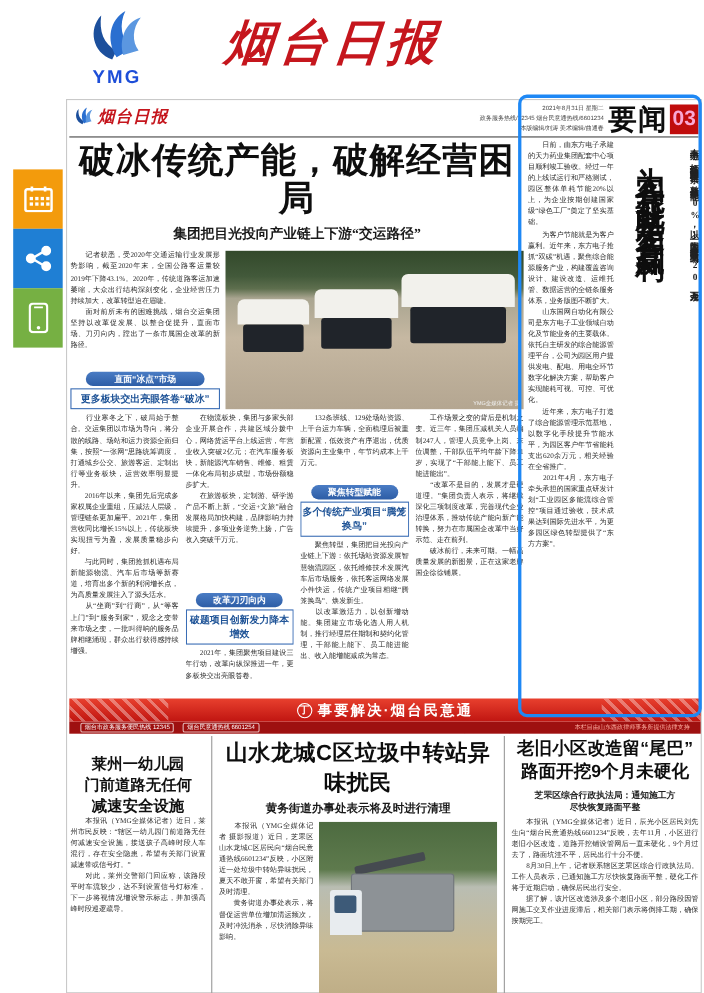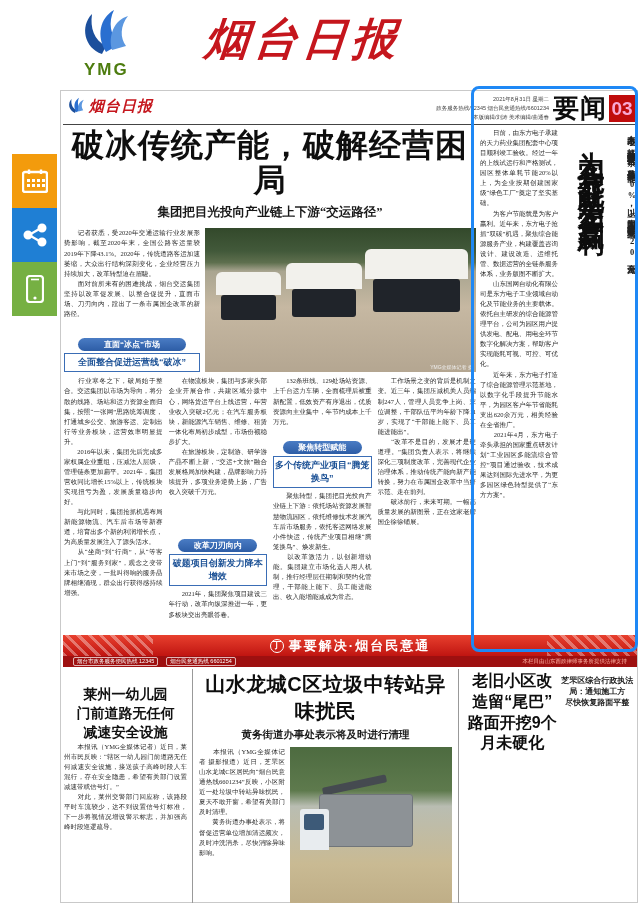--- a/index.html
+++ b/index.html
@@ -3,21 +3,21 @@
 <meta charset="utf-8">
 <style>
   * { margin:0; padding:0; box-sizing:border-box; }
   html,body { width:640px; height:903px; background:#fff; overflow:hidden;
     font-family:"Liberation Sans", sans-serif; }
 
   
   .site-header { position:absolute; left:0; top:0; width:640px; height:90px; background:#fff; }
   .logo-mark { position:absolute; left:76px; top:6px; }
   .logo-ymg { position:absolute; left:84px; top:60px; font-size:17px; font-weight:bold;
-    color:#4d7c0f; letter-spacing:2px;text-align:right; }
+    color:#1d4ed8; letter-spacing:2px;text-align:right; }
   .masthead-cal { position:absolute; left:205px; top:10px; font-family:"DejaVu Serif", serif;
     font-style:italic; font-weight:bold; font-size:44px; color:#c5161d; letter-spacing:5px;
     transform:skewX(-5deg); }
 
   
   .sidebar { position:absolute; left:12px; top:100px; width:45px; }
   .side-btn { width:45px; height:54px; display:flex; align-items:center; justify-content:center;
     cursor:pointer; }
   .side-btn svg { display:block; }
 
@@ -108,21 +108,21 @@
   .photo2 { flex:1; position:relative; overflow:hidden;
     background:linear-gradient(180deg,#4d6b40 0%,#5e7a4d 28%,#b9bdb2 38%,#c9ba93 75%,#bfae87 100%); }
   .truck-box { position:absolute; left:18%; top:30%; width:58%; height:34%; background:#8d9296;
     border-radius:3px; border:1px solid #70757a; }
   .truck-cab { position:absolute; left:6%; top:40%; width:18%; height:26%; background:#e8ecef;
     border-radius:3px 3px 0 0; }
   .truck-cab::after { content:""; position:absolute; left:15%; top:12%; width:70%; height:38%;
     background:#3d5a78; border-radius:2px; }
   .truck-arm { position:absolute; left:20%; top:22%; width:40%; height:5%; background:#454a50;
     transform:rotate(-12deg); border-radius:2px; }
-  .b-right { flex:1; padding:2px 2px 0 6px; display:flex; flex-direction:row; }
+  .b-right { flex:1; padding:2px 2px 0 6px; display:flex; flex-direction:column; }
   .b-right h3 { font-size:16px; font-weight:900; color:#0d0d0d; text-align:center; line-height:1.3; }
   .b-right h4 { font-size:8px; font-weight:bold; text-align:center; margin:4px 0 4px; color:#222;
     white-space:pre-line; font-family:"Liberation Serif", serif; }
   .b-right .news-txt { flex:1; }
 </style>
 </head>
 <body>
 
 <div class="site-header">
   <span class="logo-mark">
@@ -210,21 +210,21 @@
 
   <div class="main-art">
     <div class="main-h1">破冰传统产能，破解经营困局</div>
     <div class="main-h2">集团把目光投向产业链上下游“交运路径”</div>
     <div class="rowA">
       <div class="colA">
         <div class="news-txt">　　记者获悉，受2020年交通运输行业发展形势影响，截至2020年末，全国公路客运量较2019年下降43.1%。2020年，传统道路客运加速萎缩，大众出行结构深刻变化，企业经营压力持续加大，改革转型迫在眉睫。
 　　面对前所未有的困难挑战，烟台交运集团坚持以改革促发展、以整合促提升，直面市场、刀刃向内，蹚出了一条市属国企改革的新路径。</div>
         <div class="subhead">
           <div class="pill">直面“冰点”市场</div>
-          <div class="shbox">全面整合促进运营线“破冰”</div>
+          <div class="shbox">更多板块交出亮眼答卷“破冰”</div>
         </div>
       </div>
       <div class="photo1">
         <div class="bus" style="left:4%;bottom:8%;width:24%;height:62%;">
             <div class="bodyr"></div>
             <div class="roof"></div>
             <div class="glass"></div>
           </div>
         <div class="bus" style="left:30%;bottom:6%;width:28%;height:70%;">
             <div class="bodyr"></div>

